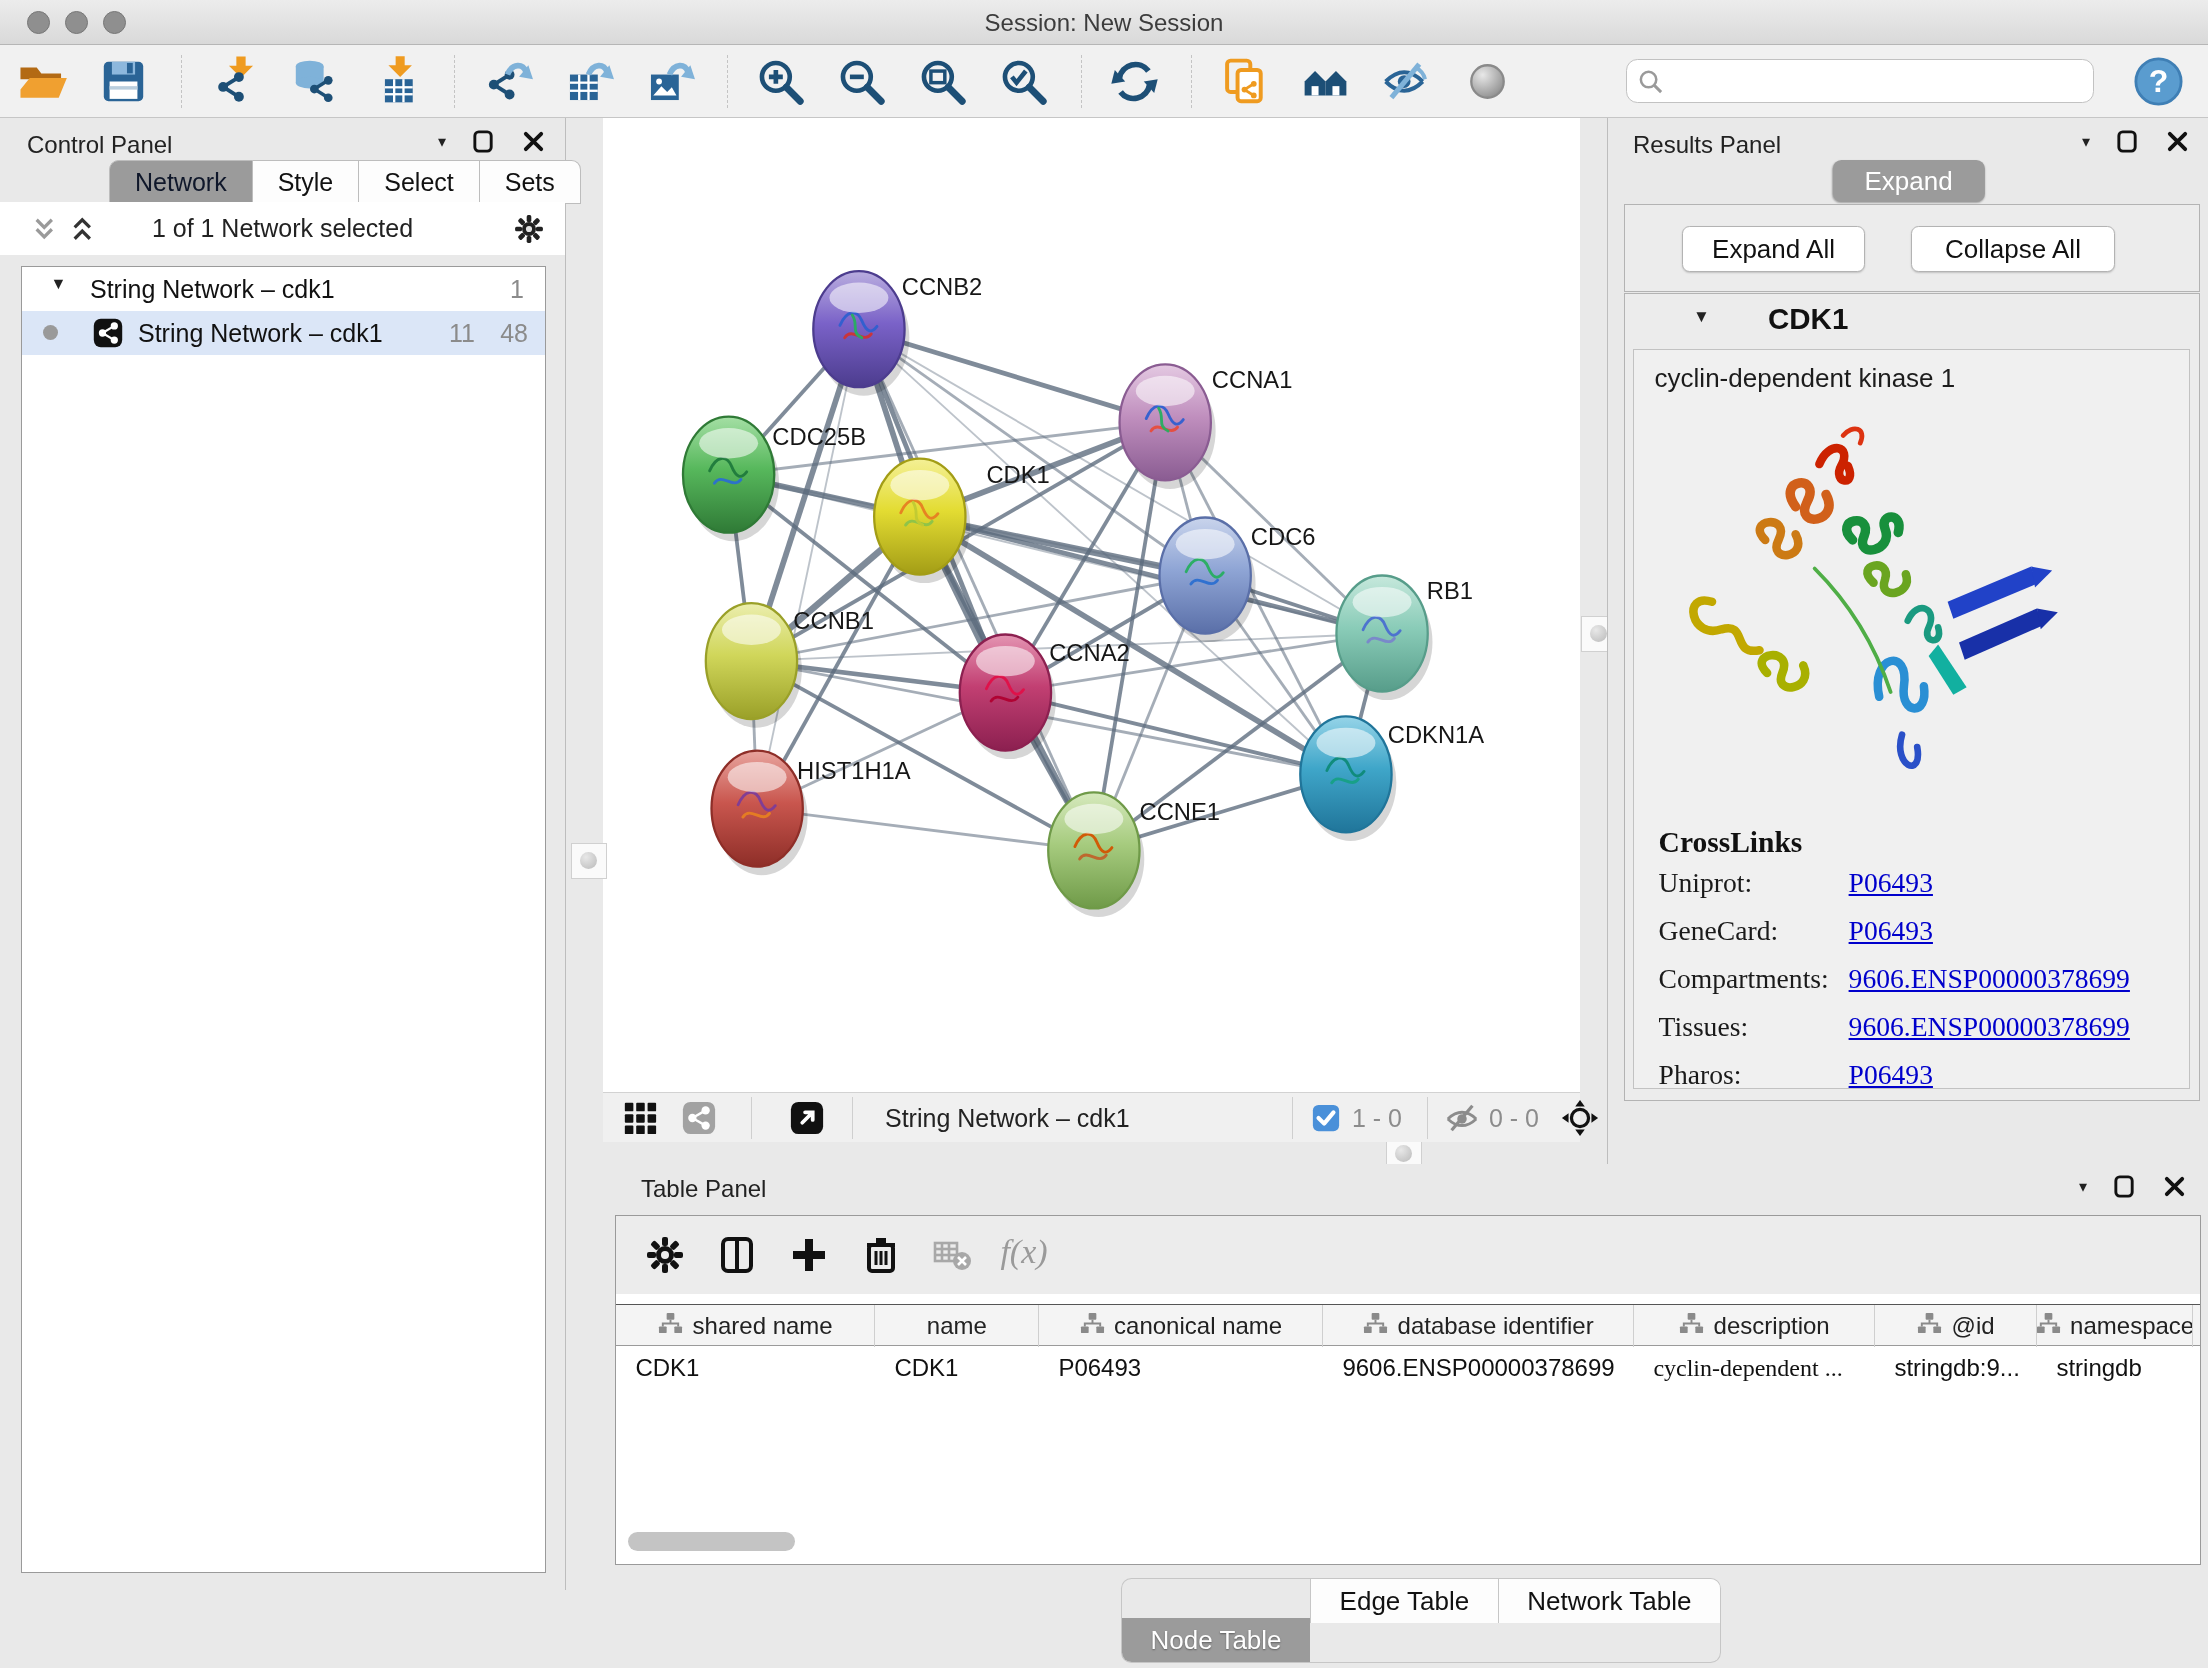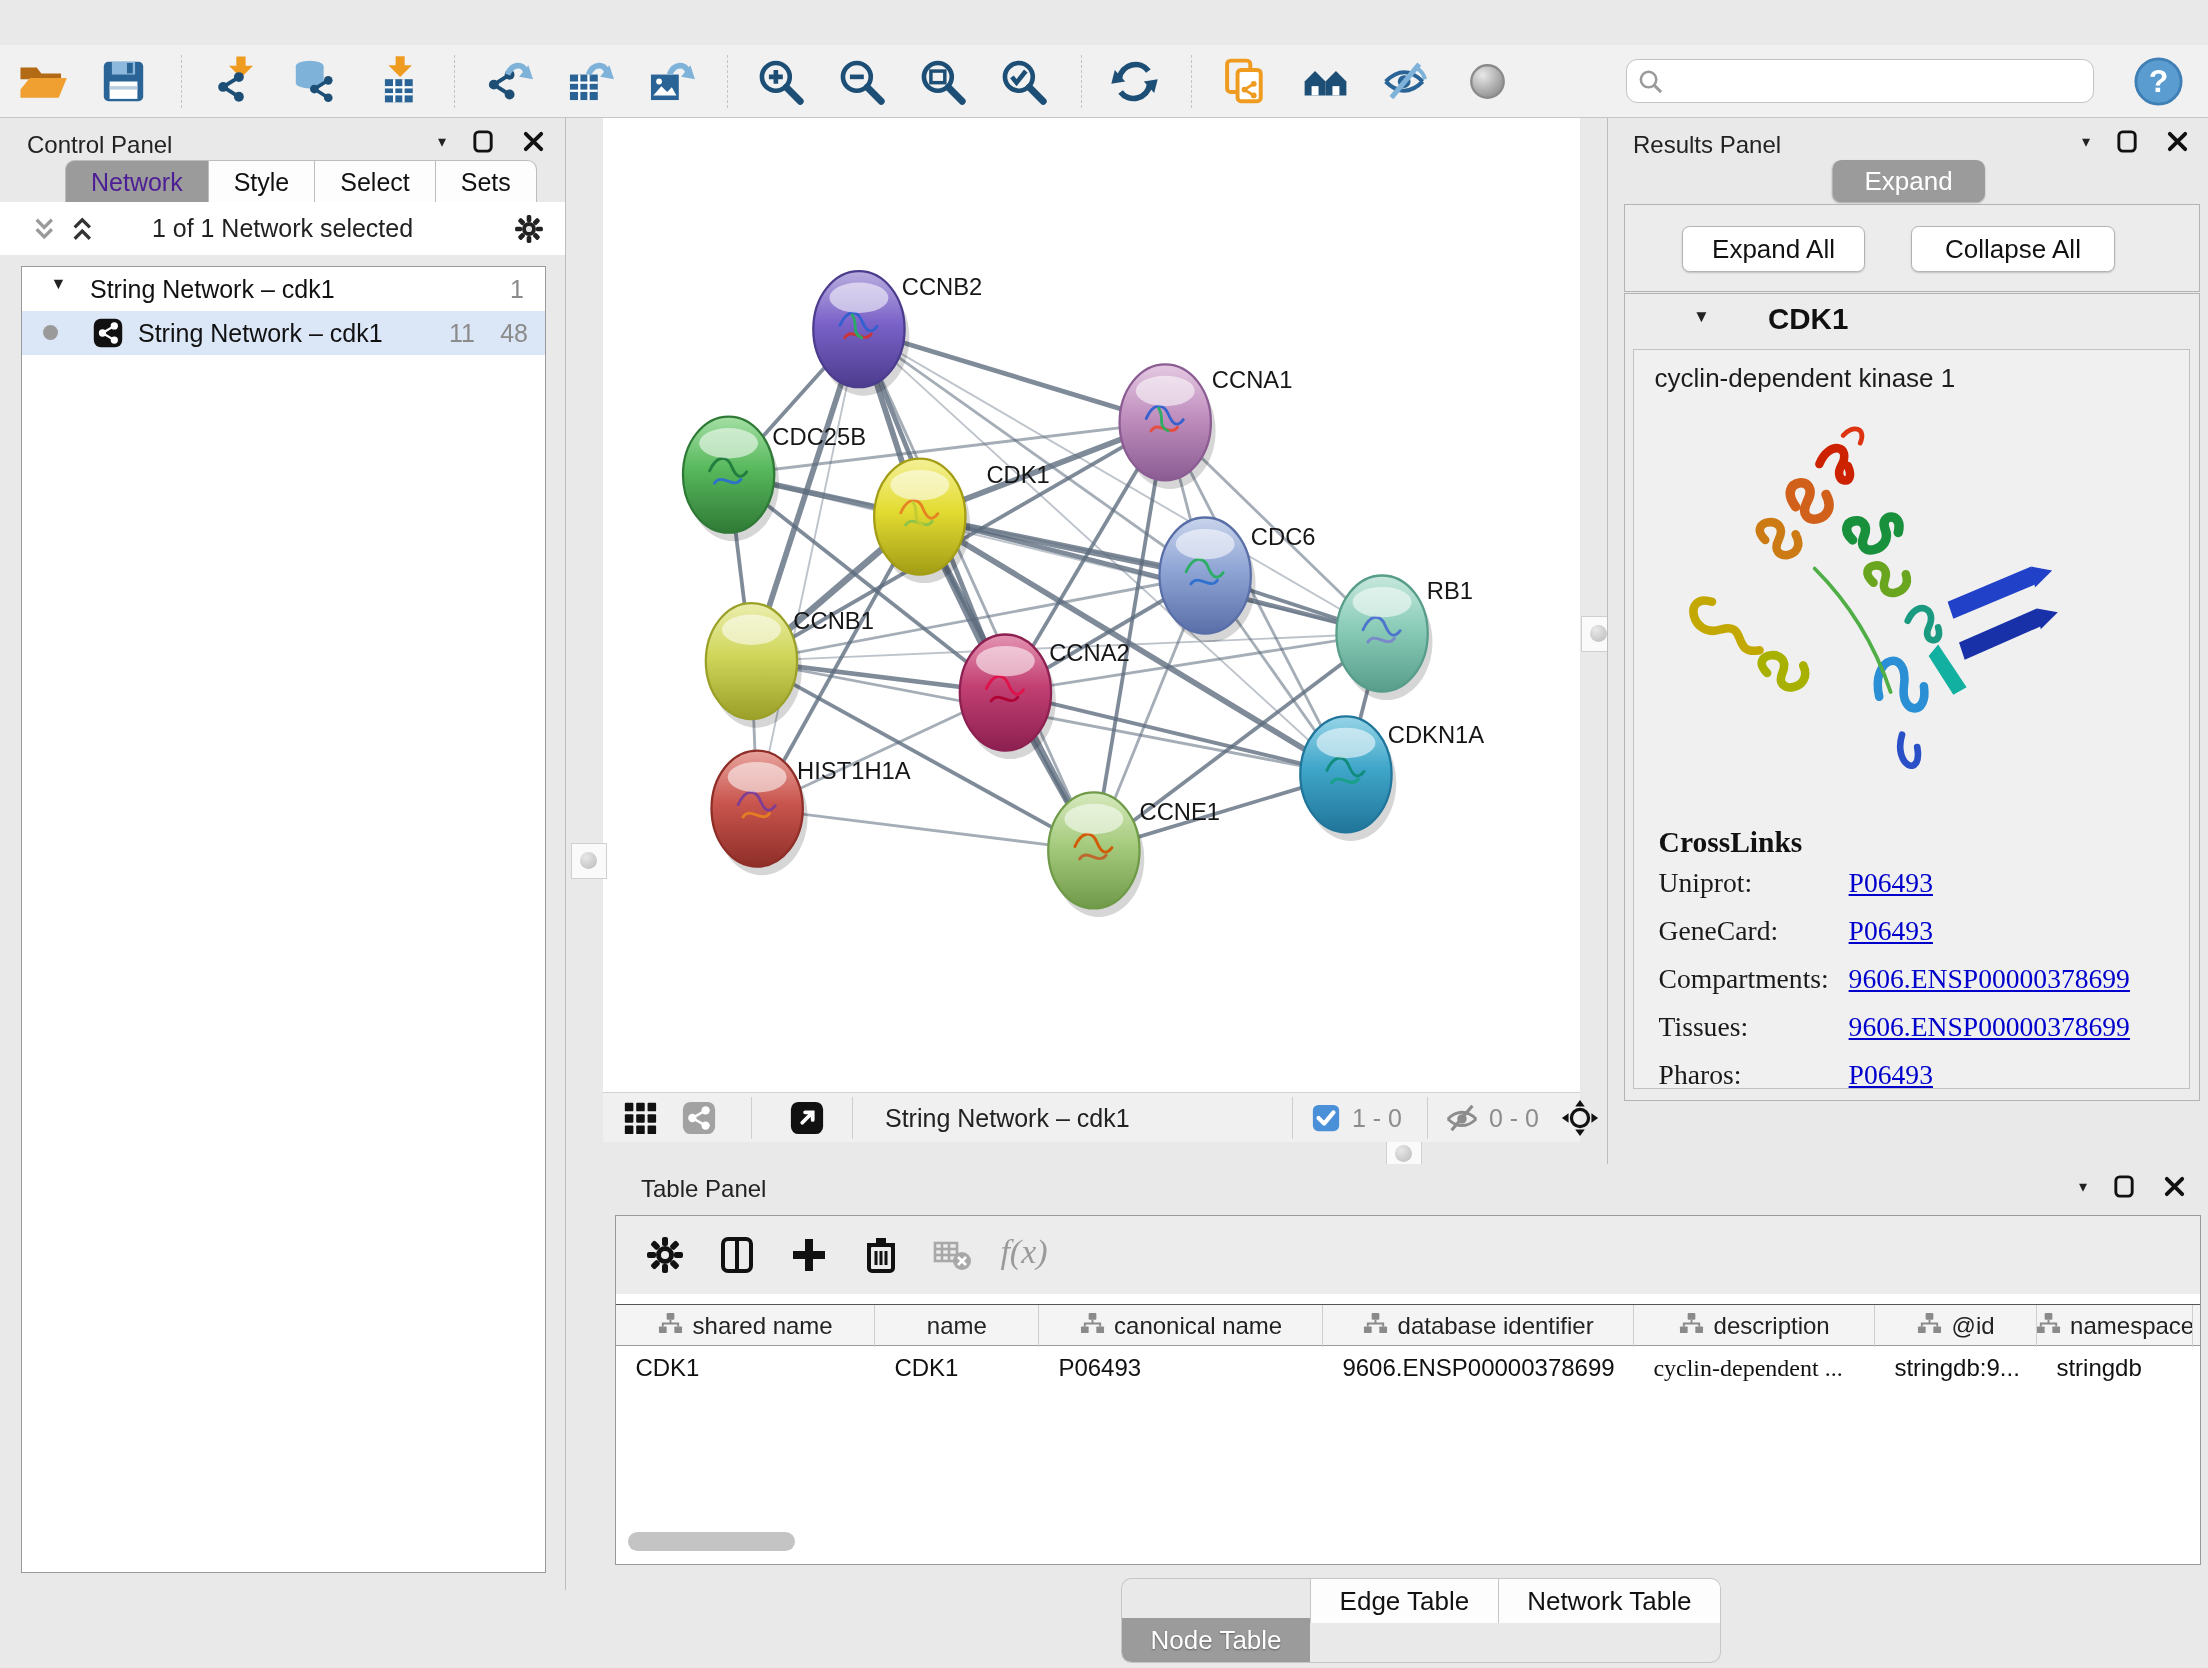--- a/index.html
+++ b/index.html
@@ -31,21 +31,21 @@
   .pc-tri{font-size:16px;color:#222;line-height:25px;}
   
   .control-panel{position:absolute;left:0;top:118px;width:565px;height:1472px;background:#e9e9e9;
     border-right:1px solid #bdbdbd;}
   .cp-title{position:absolute;left:27px;top:13.3px;}
   .tabs-row{position:absolute;display:flex;}
   .tab{height:42px;line-height:42px;padding:0 25px;background:#fdfdfd;border:1px solid #bdbdbd;
     border-left:none;font-size:25px;color:#111;}
   .tab:first-child{border-left:1px solid #bdbdbd;border-radius:9.5px 0 0 0;}
   .tab:last-child{border-radius:0 9.5px 0 0;}
-  .tab.sel{background:#9b9b9b;color:#4c1d95;}
+  .tab.sel{background:#9b9b9b;color:#0f172a;margin-left:44px;}
   .cp-status{position:absolute;left:0;top:84px;width:565px;height:53px;background:#ffffff;}
   .cp-status .label{position:absolute;left:0;top:12.4px;width:100%;text-align:center;font-size:25px;color:#222;}
   .cp-status .chev{position:absolute;top:13.3px;width:28.5px;height:28.5px;}
   .cp-status .gear{position:absolute;top:9.5px;right:19px;width:34px;height:34px;}
   .net-list{position:absolute;left:21px;top:148px;width:523px;height:1305px;background:#fff;
     border:1px solid #9a9a9a;}
   .tree-row{position:relative;height:44px;font-size:25px;color:#111;}
   .tree-row.sel{background:#dbe6f7;}
   .tree-row .tri{position:absolute;left:28.5px;top:7.6px;font-size:16px;color:#222;}
   .tree-row .lbl{position:absolute;top:7.6px;}
@@ -122,20 +122,26 @@
     border:1px solid #aaa;display:flex;align-items:center;justify-content:center;gap:11.4px;
     font-size:26px;color:#111;}
   .mem-dot{width:25px;height:25px;border-radius:50%;background:#1e9e3e;}
   svg text{font-family:"Liberation Sans",sans-serif;}
 </style>
 </head>
 <body>
 
 <div id="app">
 
+  <div class="titlebar">
+    <div class="tl-btn" style="left:27px"></div>
+    <div class="tl-btn" style="left:65px"></div>
+    <div class="tl-btn" style="left:103px"></div>
+    <div class="win-title">Session: New Session</div>
+  </div>
 
   <div class="toolbar" id="toolbar">
       <span class="tb-btn"><svg viewBox="0 0 44 44">
           <path d="M3 10h14l4 5h17v5H3z" fill="#b36a14"></path>
           <path d="M3 15v21h33l7-17H11l-8 10z" fill="#f0a030"></path>
         </svg></span>
       <span class="tb-btn"><svg viewBox="0 0 44 44">
           <rect x="5" y="5" width="34" height="34" rx="4" fill="#2a6496"></rect>
           <rect x="12" y="5" width="20" height="11" fill="#8db8dd"></rect>
           <rect x="25" y="6" width="5" height="9" fill="#2a6496"></rect>

